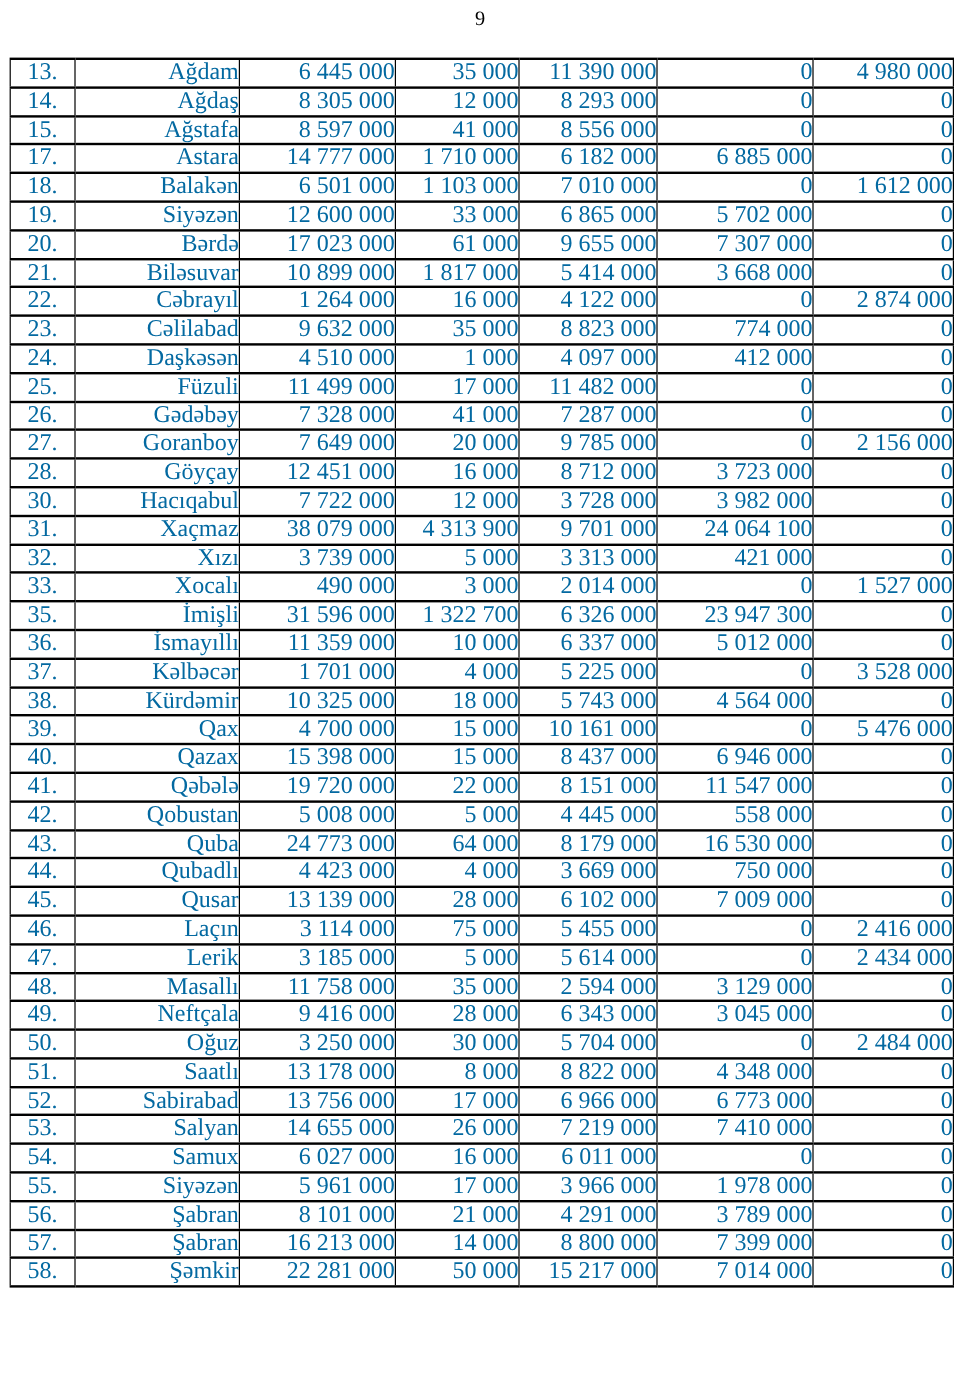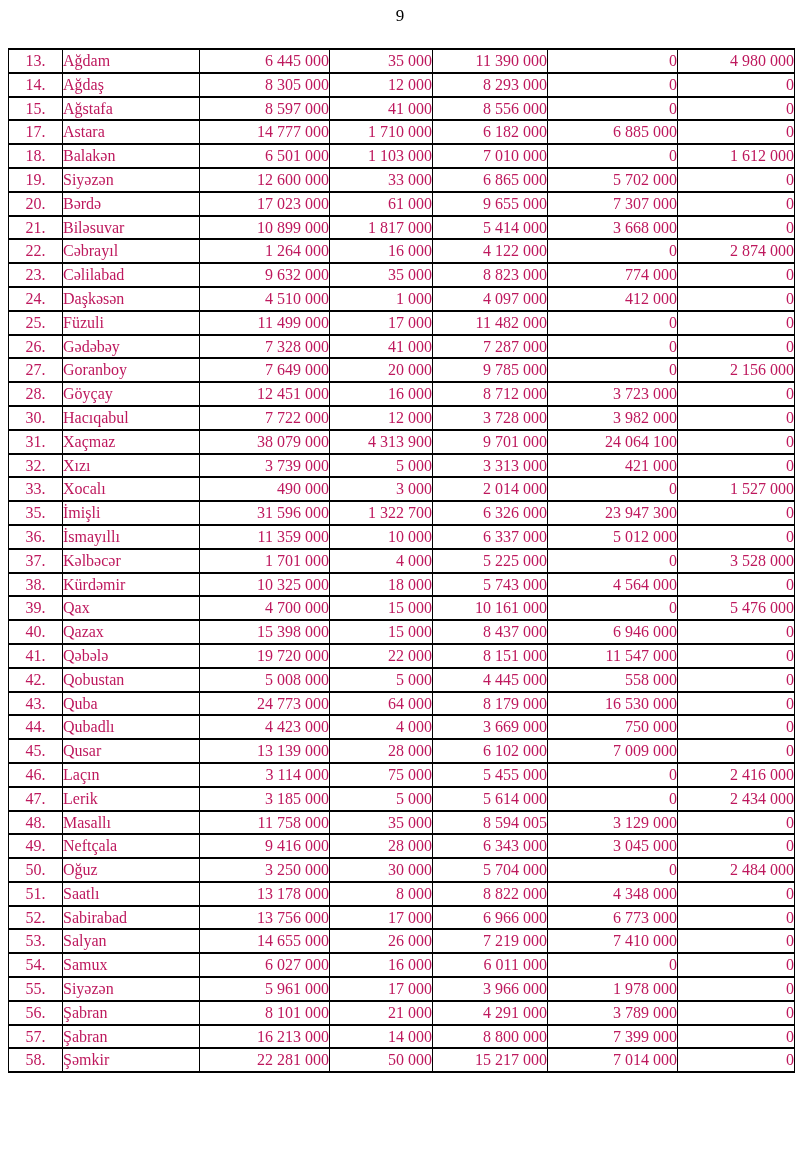--- a/index.html
+++ b/index.html
@@ -27,38 +27,38 @@
     font-size: 17px;
     color: #000000;
   }
   table.budget-table {
     position: absolute;
     top: 48px;
     left: 8px;
     width: 787px;
     border-collapse: collapse;
     table-layout: fixed;
-    font-size: 16px;
-    color: #be185d;
+    font-size: 20px;
+    color: #0369a1;
     padding-left: 35px;
   }
   table.budget-table td {
     border-left: 1px solid #000;
     border-right: 1px solid #000;
     border-top: 2px solid #000;
     border-bottom: 2px solid #000;
     height: 21.8px;
     padding: 0;
     white-space: nowrap;
     overflow: hidden;
     vertical-align: middle;
     line-height: 21.8px;
   }
   td.cell-no   { text-align: center; }
-  td.cell-name { text-align: left;  padding-left: 7px; }
+  td.cell-name { text-align: right;  padding-left: 7px; }
   td.cell-num  { text-align: right; padding-right: 7px; }
 </style>
 </head>
 <body>
 
 <div class="page">
   <div class="page-number">9</div>
 
   <table class="budget-table">
     <colgroup>
@@ -357,21 +357,21 @@
           <td class="cell-num">5 000</td>
           <td class="cell-num">5 614 000</td>
           <td class="cell-num">0</td>
           <td class="cell-num">2 434 000</td>
         </tr>
         <tr>
           <td class="cell-no">48.</td>
           <td class="cell-name">Masallı</td>
           <td class="cell-num">11 758 000</td>
           <td class="cell-num">35 000</td>
-          <td class="cell-num">8 594 005</td>
+          <td class="cell-num">2 594 000</td>
           <td class="cell-num">3 129 000</td>
           <td class="cell-num">0</td>
         </tr>
         <tr>
           <td class="cell-no">49.</td>
           <td class="cell-name">Neftçala</td>
           <td class="cell-num">9 416 000</td>
           <td class="cell-num">28 000</td>
           <td class="cell-num">6 343 000</td>
           <td class="cell-num">3 045 000</td>

